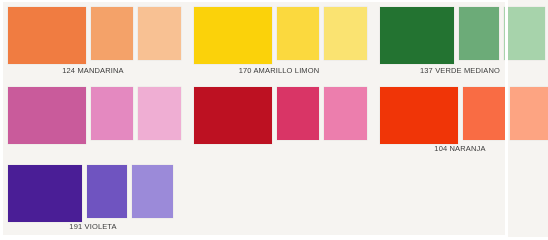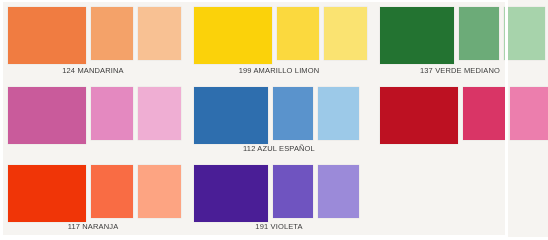--- a/index.html
+++ b/index.html
@@ -95,65 +95,57 @@
     </div>
     <div class="group-label">124 MANDARINA</div>
   </div>
 
   <div class="group row1 col2">
     <div class="swatch-row">
       <span class="swatch sw-main" style="background-color: rgb(251, 210, 10);"></span>
       <span class="swatch sw-mid" style="background-color: rgb(251, 217, 62);"></span>
       <span class="swatch sw-light" style="background-color: rgb(250, 227, 113);"></span>
     </div>
-    <div class="group-label">199 AMARILLO LIMON</div>
+    <div class="group-label">170 AMARILLO LIMON</div>
   </div>
 
   <div class="group row1 col3">
     <div class="swatch-row">
       <span class="swatch sw-main" style="background-color: rgb(35, 115, 49);"></span>
       <span class="swatch sw-mid" style="background-color: rgb(108, 171, 120);"></span>
       <span class="swatch sw-light" style="background-color: rgb(167, 211, 171);"></span>
     </div>
     <div class="group-label">137 VERDE MEDIANO</div>
   </div>
 
   <div class="group row2 col1">
     <div class="swatch-row">
       <span class="swatch sw-main" style="background-color: rgb(201, 91, 155);"></span>
       <span class="swatch sw-mid" style="background-color: rgb(228, 137, 192);"></span>
       <span class="swatch sw-light" style="background-color: rgb(239, 174, 211);"></span>
     </div>
   </div>
 
 
-  <div class="group row2 col3">
-    <div class="swatch-row">
-      <span class="swatch sw-main" style="background-color: rgb(46, 110, 174);"></span>
-      <span class="swatch sw-mid" style="background-color: rgb(90, 147, 204);"></span>
-      <span class="swatch sw-light" style="background-color: rgb(156, 201, 232);"></span>
-    </div>
-    <div class="group-label">112 AZUL ESPAÑOL</div>
-  </div>
 
   <div class="group row3 col1">
     <div class="swatch-row">
       <span class="swatch sw-main" style="background-color: rgb(189, 17, 34);"></span>
       <span class="swatch sw-mid" style="background-color: rgb(217, 53, 102);"></span>
       <span class="swatch sw-light" style="background-color: rgb(236, 126, 173);"></span>
     </div>
   </div>
 
   <div class="group row3 col2">
     <div class="swatch-row">
       <span class="swatch sw-main" style="background-color: rgb(240, 53, 7);"></span>
       <span class="swatch sw-mid" style="background-color: rgb(249, 108, 68);"></span>
       <span class="swatch sw-light" style="background-color: rgb(253, 164, 130);"></span>
     </div>
-    <div class="group-label">117 NARANJA</div>
+    <div class="group-label">104 NARANJA</div>
   </div>
 
   <div class="group row3 col3">
     <div class="swatch-row">
       <span class="swatch sw-main" style="background-color: rgb(74, 30, 150);"></span>
       <span class="swatch sw-mid" style="background-color: rgb(111, 84, 192);"></span>
       <span class="swatch sw-light" style="background-color: rgb(155, 138, 217);"></span>
     </div>
     <div class="group-label">191 VIOLETA</div>
   </div>

